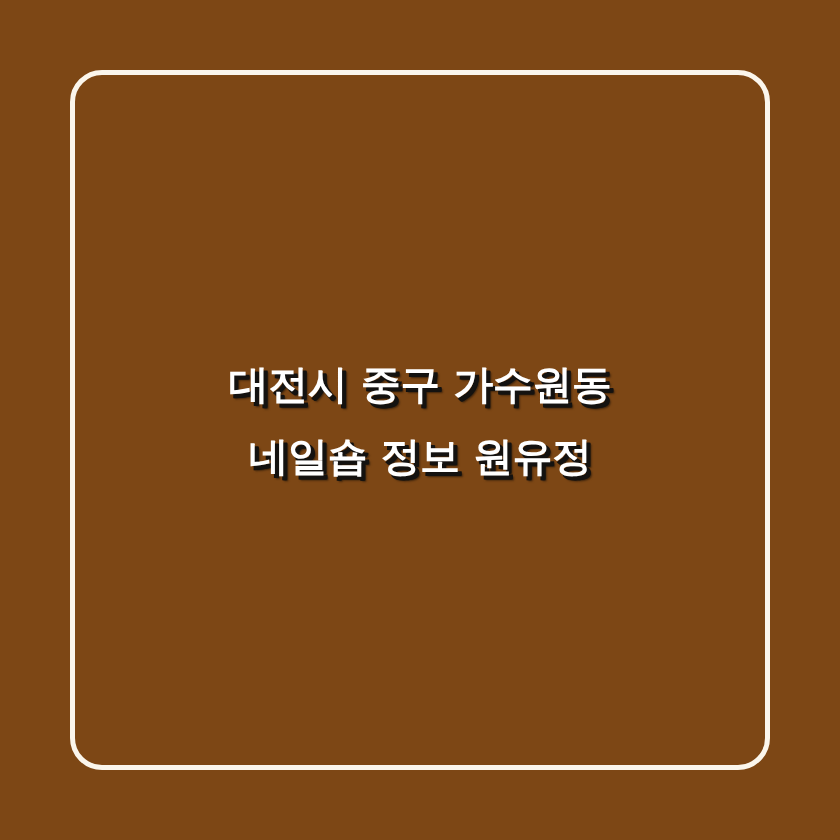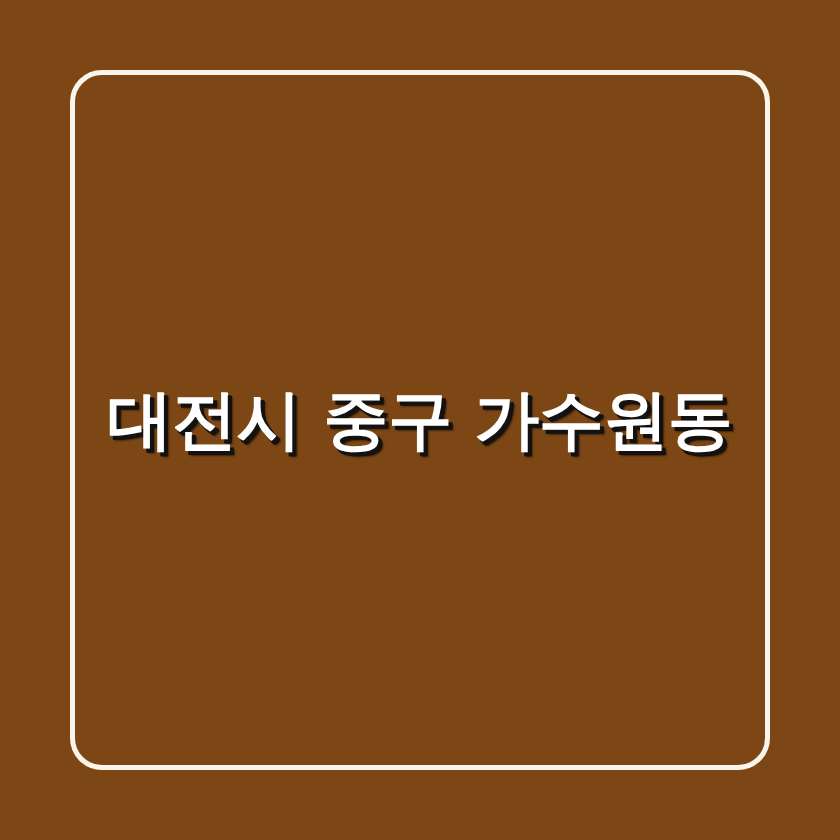--- a/index.html
+++ b/index.html
@@ -46,36 +46,37 @@
     justify-content: center;
     padding: 0 24px;
   }
 
   .title-line {
     display: block;
     width: 100%;
     text-align: center;
     font-family: "DejaVu Sans", "Liberation Sans", sans-serif;
     font-weight: bold;
-    font-size: 65px;
+    font-size: 40px;
     line-height: 72px;
     letter-spacing: -0.5px;
     color: #ffffff;
     white-space: nowrap;
     text-shadow:
        4px 4px 0 #141210,
        4px 3px 0 #141210,
        3px 4px 0 #141210,
        5px 5px 2px rgba(10,8,6,0.55);
   }
 </style>
 </head>
 <body>
 
 <div id="card">
 
   <div id="inner-frame"></div>
 
   <div id="title-block">
     <span class="title-line">대전시 중구 가수원동</span>
+    <span class="title-line">네일숍 정보 원유정</span>
   </div>
 
 </div>
 
 </body></html>

